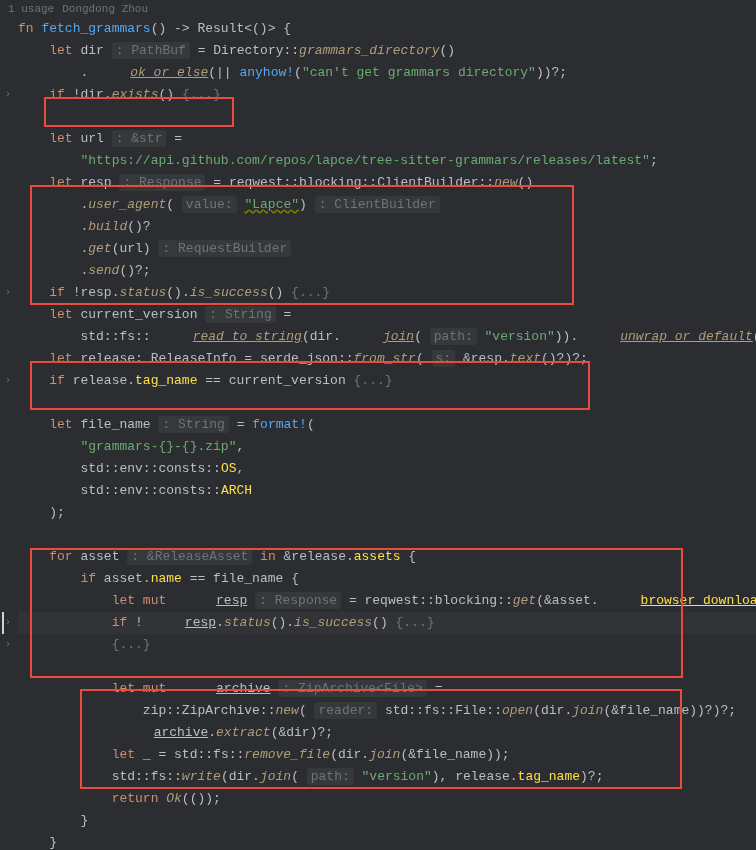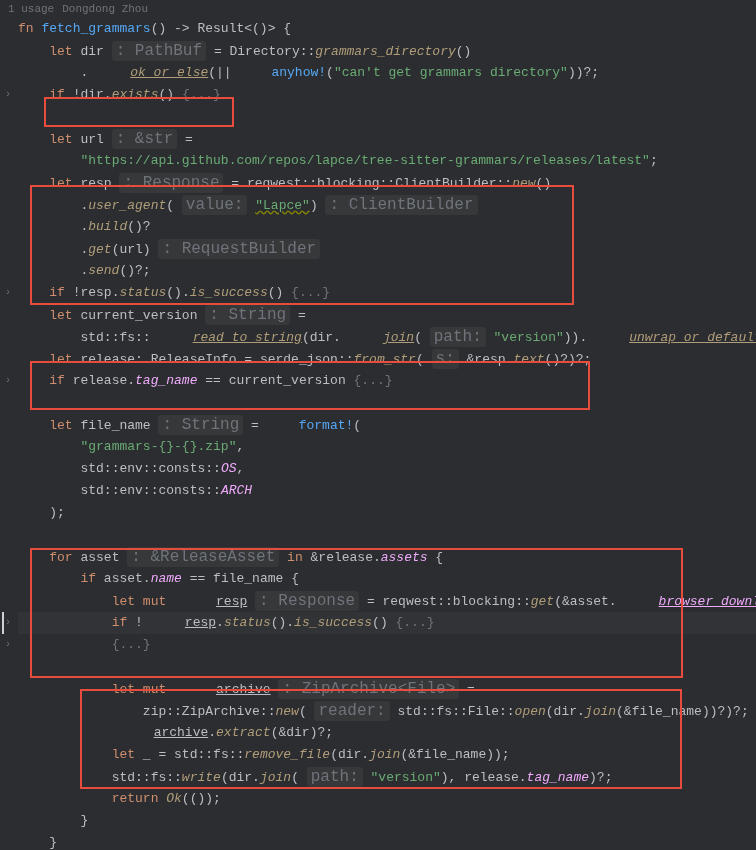--- a/index.html
+++ b/index.html
@@ -38,26 +38,26 @@
       color: #6f737a;
       font-size: 10px;
       cursor: pointer;
     }
     .kw { color: #cf8e6d; }
     .fn-name { color: #56a8f5; }
     .type { color: #c77dbb; font-style: italic; }
     .type2 { color: #bcbec4; text-align: center; }
     .method { color: #b09d79; font-style: italic; }
     .string { color: #6aab73; }
-    .macro { color: #56a8f5; margin-left: 32px; }
+    .macro { color: #56a8f5; }
     .var { color: #bcbec4; }
-    .const { color: #f0abfc; font-style: italic; }
+    .const { color: #fde047; }
     .hint {
       color: #6f737a;
-      font-size: 16px;
+      font-size: 13px;
       background: rgba(120,120,120,0.15);
       padding: 1px 4px;
       border-radius: 3px;
       font-style: normal;
     }
     .fold {
       color: #6f737a;
       cursor: pointer;
     }
     .underline { text-decoration: underline; margin-left: 42px; }

